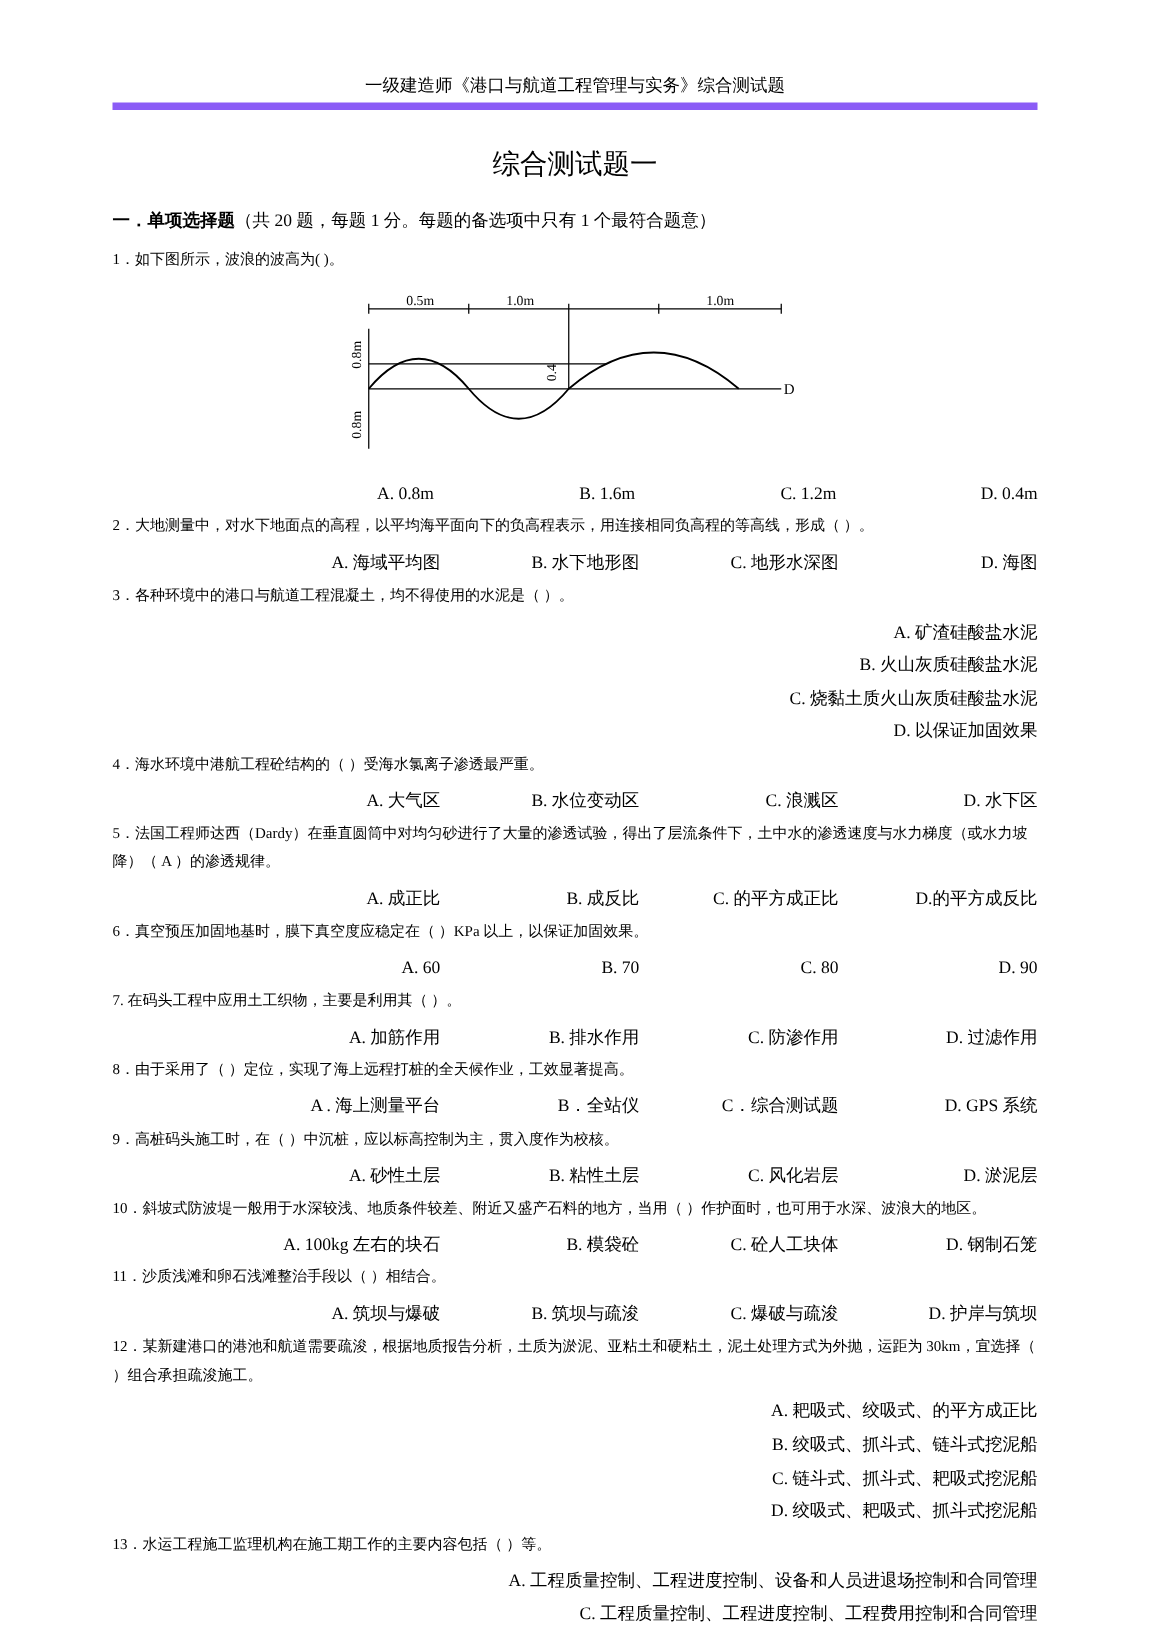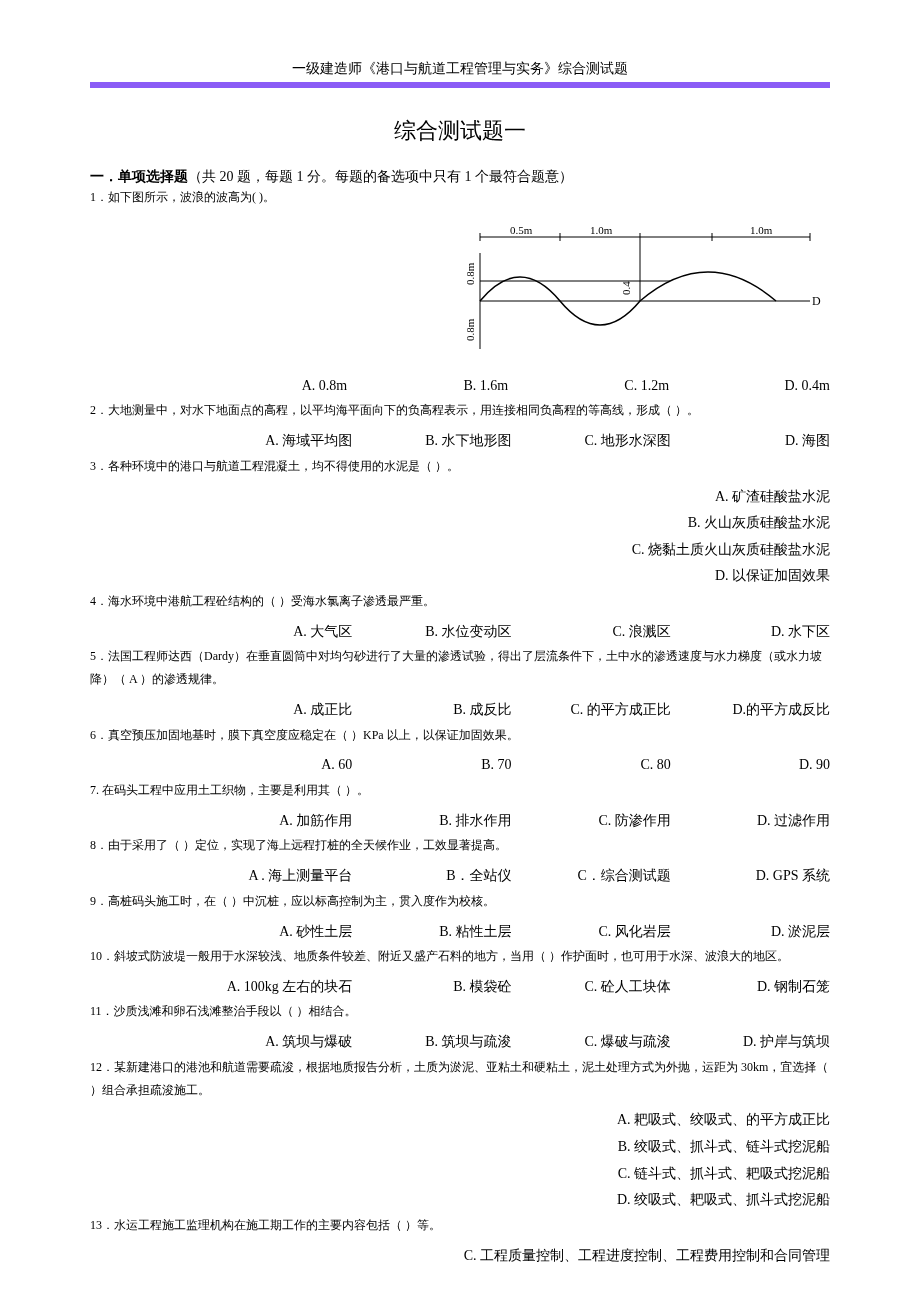--- a/index.html
+++ b/index.html
@@ -18,21 +18,21 @@
       margin-bottom: 28px;
     }
     .title {
       text-align: center;
       font-size: 22px;
       font-weight: normal;
       margin-bottom: 22px;
     }
     .section-label {
       font-size: 14px;
-      margin-bottom: 0;
+      margin-bottom: 10px;
     }
     .section-label .bold { font-weight: bold; }
     .question {
       font-size: 12px;
       line-height: 1.9;
       margin-bottom: 6px;
     }
     .opts {
       font-size: 14px;
       line-height: 1.9;
@@ -41,21 +41,21 @@
     }
     .opts span { display: inline-block; }
     .opts.cols4 span { width: 24%; vertical-align: top; }
     .opts.cols2 span { width: 49%; vertical-align: top; margin-left: 28px; }
     .opts.full { padding-left: 6.5em; }
     .opts.full span { display: block; }
     .q1opts { padding-left: 6em; }
     .q1opts span { width: 24%; }
     .diagram-wrap {
       display: flex;
-      justify-content: flex-end;
+      justify-content: center;
       margin: 14px 0 10px 0;
     }
     .q3opts { padding-left: 6.5em; }
     .q3opts span { width: 49%; }
     .q4opts, .q5opts, .q6opts, .q8opts, .q9opts, .q10opts, .q11opts, .q12opts {
       padding-left: 6.5em;
     }
   </style>
 </head>
 <body>
@@ -187,15 +187,16 @@
 <div class="question">12．某新建港口的港池和航道需要疏浚，根据地质报告分析，土质为淤泥、亚粘土和硬粘土，泥土处理方式为外抛，运距为 30km，宜选择（        ）组合承担疏浚施工。</div>
 <div class="opts cols2 q12opts">
   <span>A. 耙吸式、绞吸式、的平方成正比</span>
   <span>B. 绞吸式、抓斗式、链斗式挖泥船</span>
   <span>C. 链斗式、抓斗式、耙吸式挖泥船</span>
   <span>D. 绞吸式、耙吸式、抓斗式挖泥船</span>
 </div>
 
 <div class="question">13．水运工程施工监理机构在施工期工作的主要内容包括（        ）等。</div>
 <div class="opts full">
+  <span>A. 工程质量控制、工程进度控制、设备和人员进退场控制和合同管理</span>
   <span>C. 工程质量控制、工程进度控制、工程费用控制和合同管理</span>
 
 </div>
 
 </body></html>

